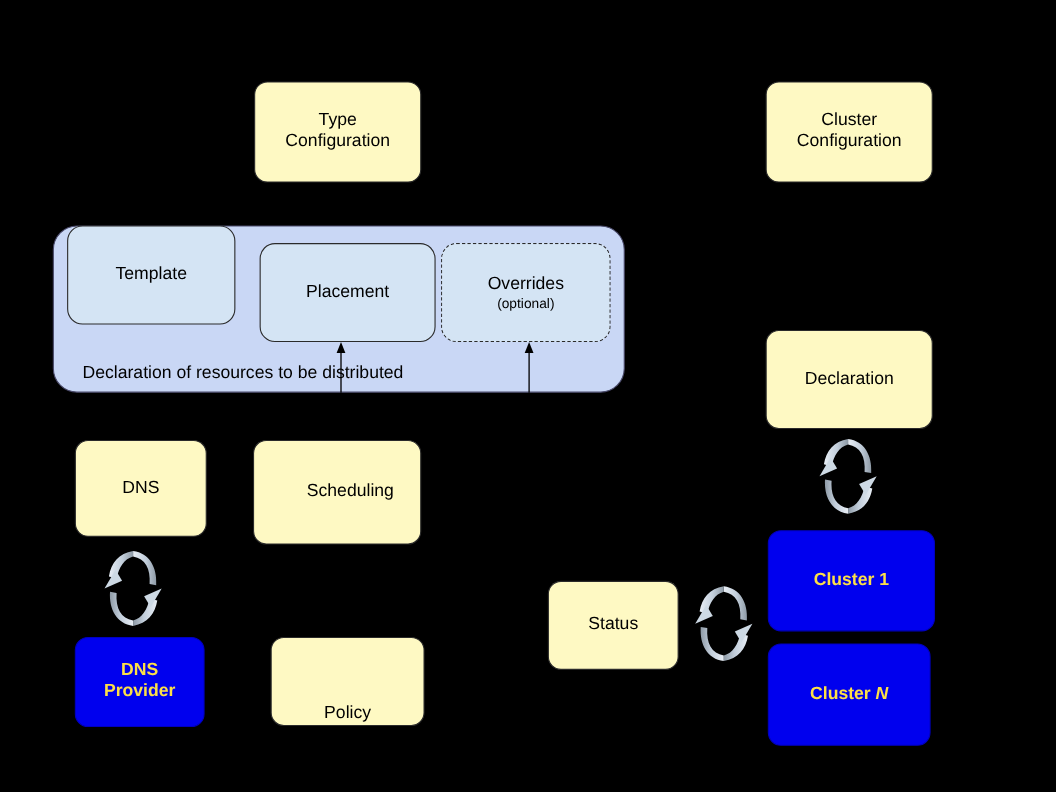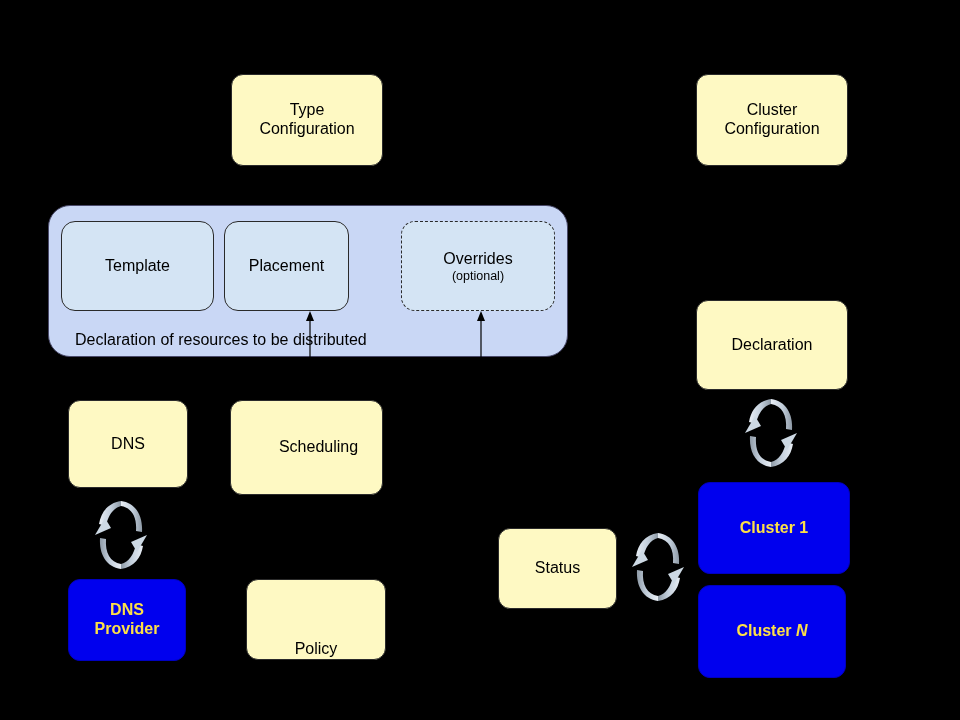--- a/index.html
+++ b/index.html
@@ -108,25 +108,25 @@
 
   <div class="node node-light" style="left:696px; top:74px; width:152px; height:92px;">
     <div>
       <span>Cluster</span><br>
       <span>Configuration</span>
     </div>
   </div>
 
   <div class="group-box" style="left:48px; top:205px; width:520px; height:152px;"></div>
 
-  <div class="sub-node" style="left:61px; top:221px; width:153px; height:90px;">
+  <div class="sub-node" style="left:61px; top:205px; width:153px; height:90px;">
     <span>Template</span>
   </div>
 
-  <div class="sub-node" style="left:224px; top:221px; width:125px; height:90px;">
+  <div class="sub-node" style="left:236px; top:221px; width:160px; height:90px;">
     <span>Placement</span>
   </div>
 
   <div class="sub-node dashdot" style="left:401px; top:221px; width:154px; height:90px;">
     <span>Overrides</span>
     <span class="sub-sub">(optional)</span>
   </div>
 
   <div class="group-caption" style="left:59px; top:331px;">Declaration of resources to be distributed</div>
 

